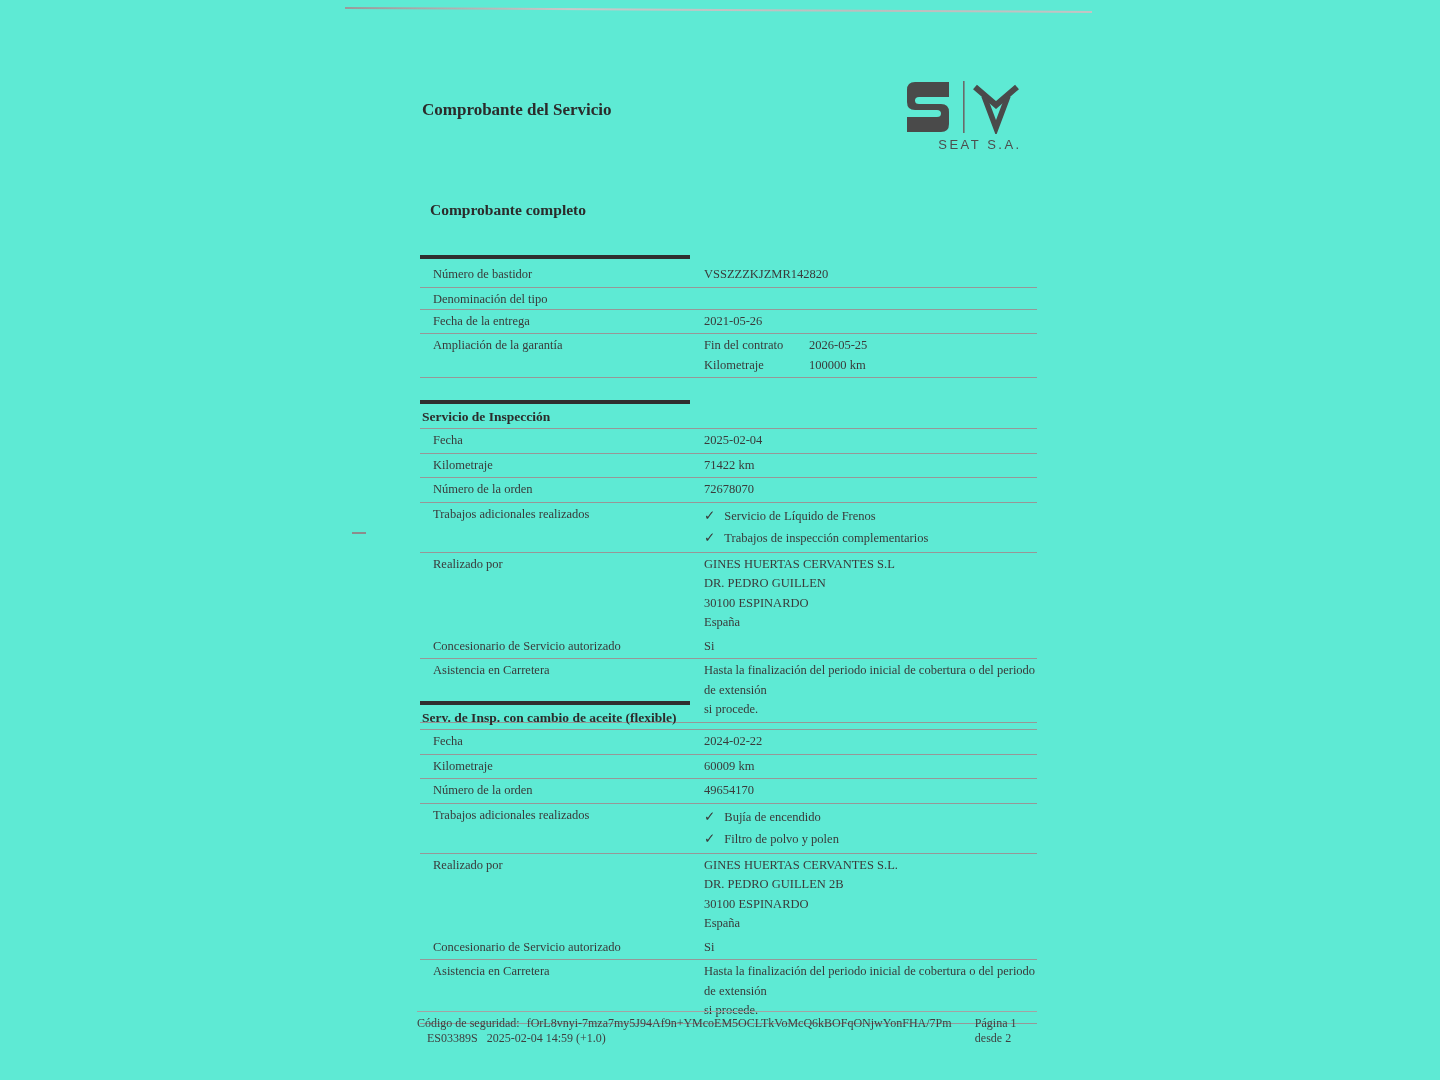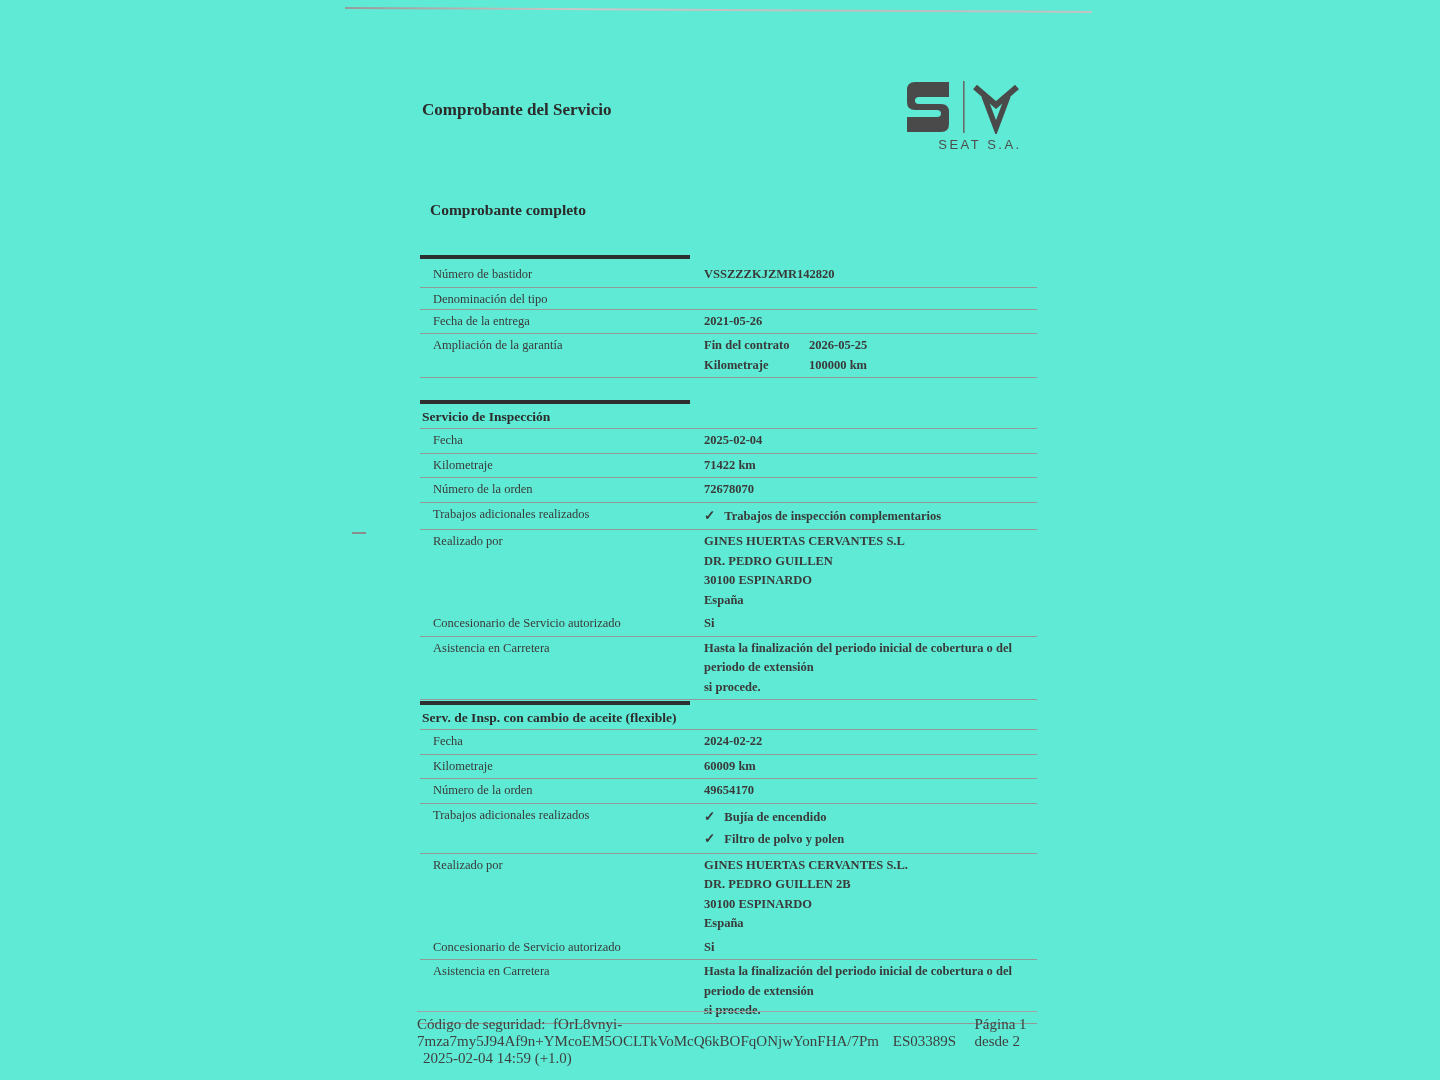--- a/index.html
+++ b/index.html
@@ -47,38 +47,38 @@
     font-weight:bold;font-size:13.5px;color:#2c2c2c;
     padding:1px 0 3px 2px;border-bottom:1px solid var(--line);
   }
   .row{display:flex;border-bottom:1px solid var(--line);}
   .row.no-border{border-bottom:none;}
   .row .label{
     box-sizing:border-box;width:284px;flex:0 0 284px;
     padding:4px 0 2px 13px;font-size:12.5px;line-height:15px;
   }
   .row .values{flex:1;padding:2px 0 2px 0;font-size:12.5px;}
-  .vline{line-height:19.5px;white-space:nowrap;font-weight:bold;}
+  .vline{line-height:19.5px;white-space:nowrap;}
   .vline.has-check{line-height:21.5px;}
   .vline.wrap{white-space:normal;}
   .vline .check{margin-right:9px;font-size:13.5px;color:#3b3b3b;}
   .vline .sublabel{display:inline-block;width:105px;}
   .note-row{padding:0;}
   .note-row .note{
     font-family:"Liberation Sans","DejaVu Sans",sans-serif;
     font-size:13px;line-height:16px;color:#3d3d3d;
     padding:3px 0 3px 13px;
   }
 
   
   .footer{
     position:absolute;left:417px;top:1011px;width:620px;
     border-top:1px solid #a3a3a3;
     display:flex;justify-content:space-between;align-items:baseline;
-    font-size:15px;color:#3f3f3f;padding-top:4px;
+    font-size:12px;color:#3f3f3f;padding-top:4px;
   }
   .footer .sec-code{margin-left:4px;}
   .footer .doc-code{margin-left:10px;}
   .footer .stamp{margin-left:6px;}
 </style>
 </head>
 <body>
 
 <div class="sheet" style="--text: #3a3a3a; --line: #979797; --bar: #2f2f2f; --logo: #4a4a4a;">
 
@@ -146,20 +146,21 @@
         </div>
         <div class="row">
           <div class="label">Número de la orden</div>
           <div class="values">
             <div class="vline"><span class="vtext">72678070</span></div>
           </div>
         </div>
         <div class="row">
           <div class="label">Trabajos adicionales realizados</div>
           <div class="values">
+            <div class="vline has-check"><span class="check">✓</span><span class="vtext">Servicio de Líquido de Frenos</span></div>
             <div class="vline has-check"><span class="check">✓</span><span class="vtext">Trabajos de inspección complementarios</span></div>
           </div>
         </div>
         <div class="row no-border">
           <div class="label">Realizado por</div>
           <div class="values">
             <div class="vline"><span class="vtext">GINES HUERTAS CERVANTES S.L</span></div>
             <div class="vline"><span class="vtext">DR. PEDRO GUILLEN</span></div>
             <div class="vline"><span class="vtext">30100 ESPINARDO</span></div>
             <div class="vline"><span class="vtext">España</span></div>

